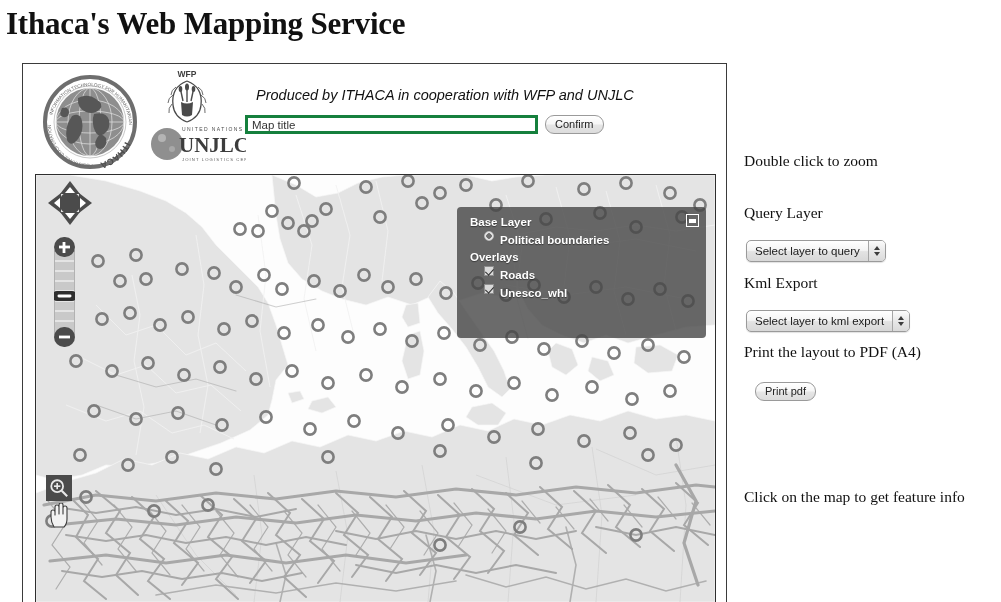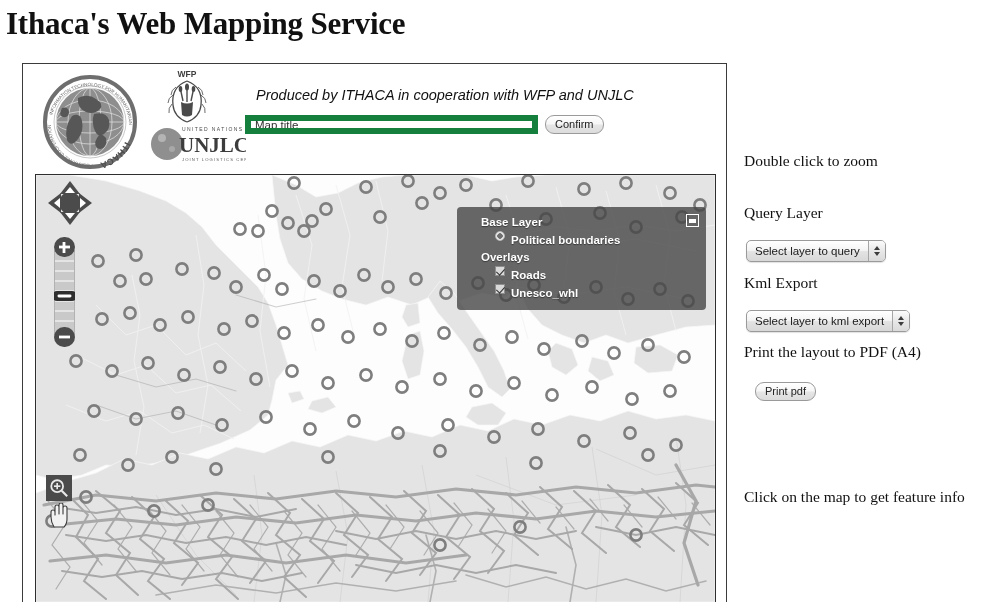--- a/index.html
+++ b/index.html
@@ -91,21 +91,21 @@
     top: 51px;
     display: flex;
     align-items: center;
     gap: 7px;
   }
 
   .map-title-input {
     width: 293px;
     height: 19px;
     box-sizing: border-box;
-    border: 6px solid #15803d;
+    border: 3px solid #15803d;
     background: #ffffff;
     font-family: "Liberation Sans", sans-serif;
     font-size: 11.5px;
     color: #333;
     padding: 0 4px;
     outline: none;
   }
 
   .btn-mac {
     font-family: "Liberation Sans", sans-serif;
@@ -177,27 +177,27 @@
     height: 26px;
     cursor: pointer;
   }
 
   
   .layer-switcher {
     position: absolute;
     right: 9px;
     top: 32px;
     width: 249px;
-    height: 103px;
+    height: 131px;
     background: rgba(70,70,70,0.80);
     border-radius: 4px;
     font-family: "Liberation Sans", sans-serif;
     color: #ffffff;
     box-sizing: border-box;
-    padding: 7px 0 0 24px;
+    padding: 7px 0 0 13px;
   }
   .ls-heading {
     font-size: 11.5px;
     font-weight: bold;
     color: #ffffff;
     line-height: 17px;
     text-shadow: 0 1px 1px rgba(0,0,0,0.45);
   }
   .ls-row {
     display: flex;

